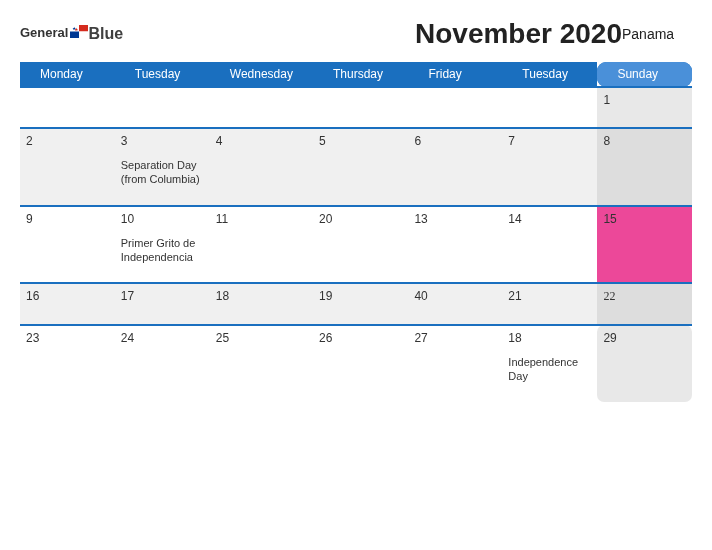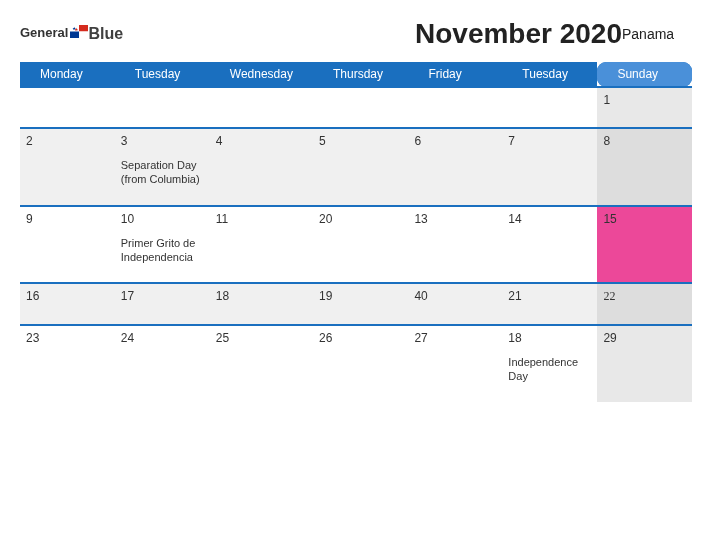--- a/index.html
+++ b/index.html
@@ -251,19 +251,19 @@
           <td>
             <span class="day-num">26</span>
           </td>
           <td>
             <span class="day-num">27</span>
           </td>
           <td>
             <span class="day-num">18</span>
             <span class="holiday">Independence Day</span>
           </td>
-          <td style="background: rgb(232, 232, 232);">
+          <td style="background: rgb(232, 232, 232); border-radius: 7px;">
             <span class="day-num">29</span>
           </td>
         </tr>
       </tbody>
   </table>
 </div>
 
 </body></html>

